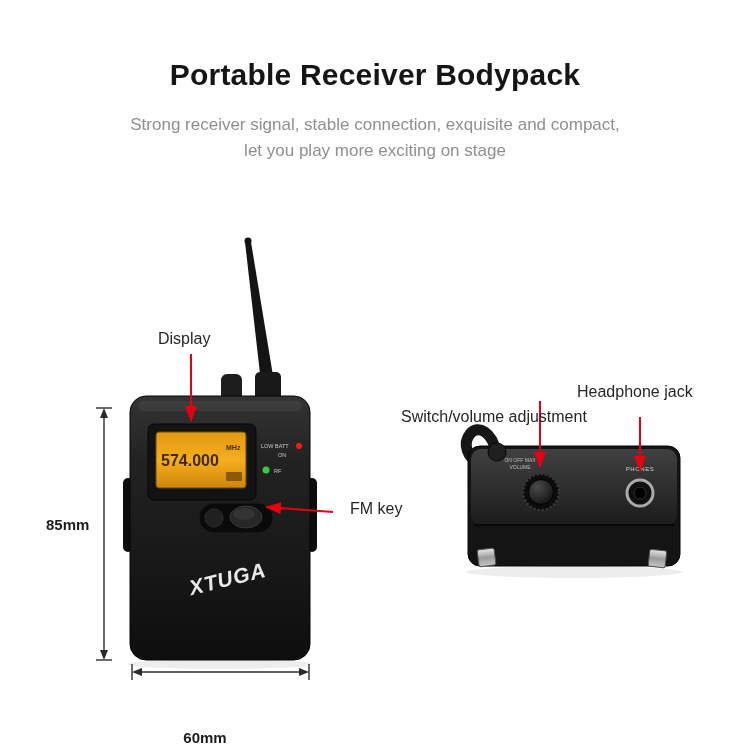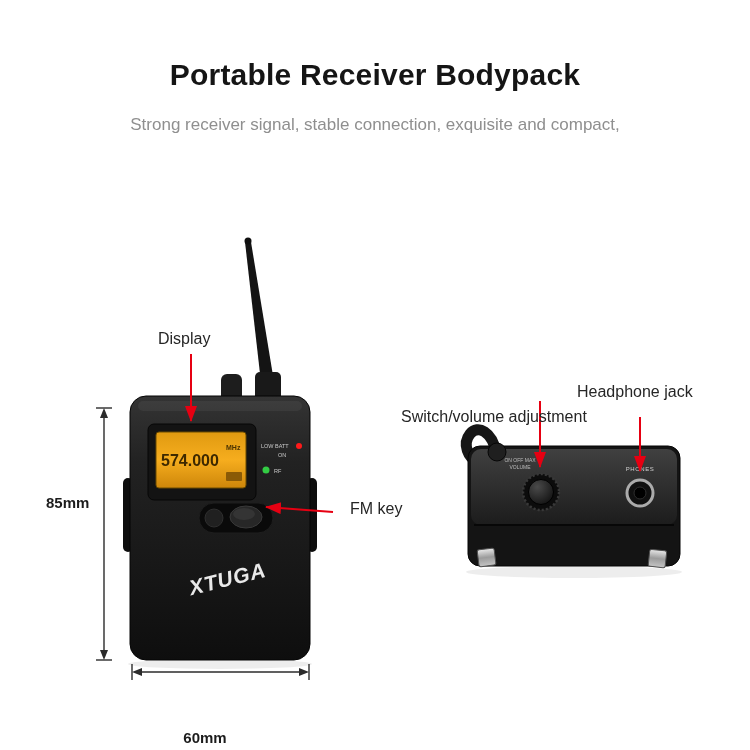--- a/index.html
+++ b/index.html
@@ -17,28 +17,29 @@
   svg text { font-family:"Liberation Sans",sans-serif; }
 </style>
 </head>
 <body>
 
 <div class="page">
 
   <div class="title">Portable Receiver Bodypack</div>
   <div class="subtitle">
     <div>Strong receiver signal, stable connection, exquisite and compact,</div>
+    <div>let you play more exciting on stage</div>
   </div>
 
   <div class="callout" style="left:158px; top:330px;">Display</div>
   <div class="callout" style="left:336px; top:500px;margin-left:14px;">FM key</div>
   <div class="callout" style="left:401px; top:381px;margin-top:27px;">Switch/volume adjustment</div>
   <div class="callout" style="left:577px; top:383px;">Headphone jack</div>
 
-  <div class="dim-label" style="left:46px; top:494px;">85mm</div>
+  <div class="dim-label" style="left:46px; top:516px;">85mm</div>
   <div class="dim-label center" style="left:160px; top:681px; width:90px;margin-top:48px;">60mm</div>
 
   <svg class="scene" width="750" height="750" viewBox="0 0 750 750">
     <defs>
       <linearGradient id="bodyGrad" x1="0" y1="0" x2="0" y2="1">
         <stop offset="0" stop-color="#343434"></stop>
         <stop offset="0.25" stop-color="#222222"></stop>
         <stop offset="1" stop-color="#0e0e0e"></stop>
       </linearGradient>
       <linearGradient id="lcdGrad" x1="0" y1="0" x2="0" y2="1">

